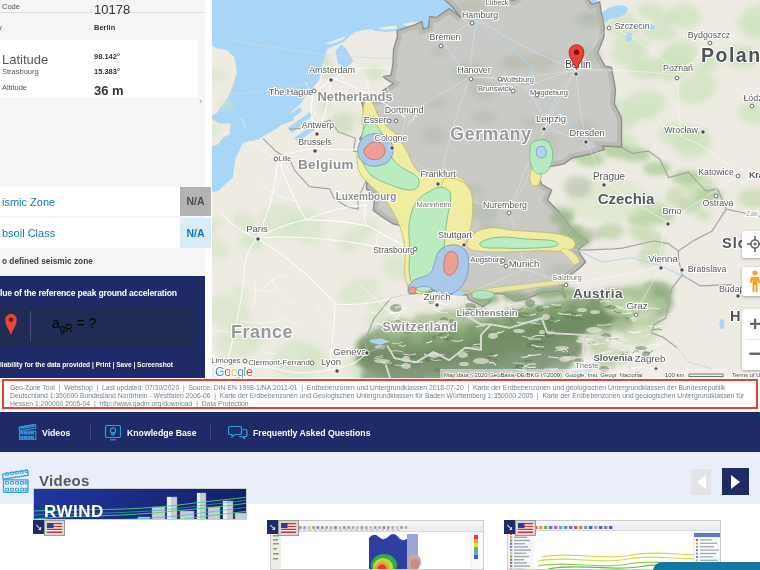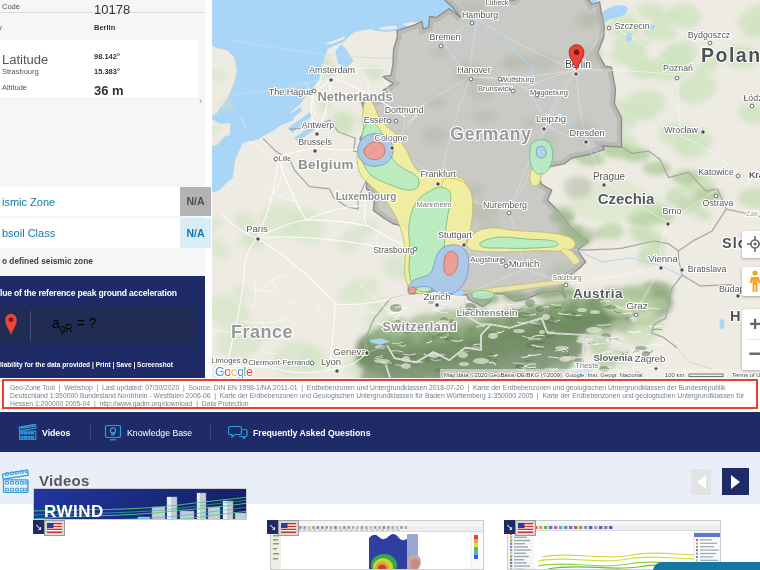--- a/index.html
+++ b/index.html
@@ -782,21 +782,21 @@
 <div class="abs" style="left:42px;top:428px;color:#fff;font-size:8.7px;font-weight:bold">Videos</div>
 <div class="abs" style="left:90px;top:425px;width:1px;height:14px;background:#3c4c8f"></div>
 <div class="abs" style="left:104px;top:424px"><svg width="18" height="17" viewBox="0 0 18 17">
       <g fill="none" stroke="#2f9fe0" stroke-width="1.2">
         <rect x="1.5" y="1.5" width="15" height="12" rx="1.5"></rect>
         <circle cx="9" cy="6.5" r="2.6"></circle>
         <path d="M7.8,9.1 L10.2,9.1 L10,11 L8,11 Z"></path>
         <line x1="6" y1="15.8" x2="12" y2="15.8"></line>
       </g>
     </svg></div>
-<div class="abs" style="left:127px;top:428px;color:#fff;font-size:8.7px;font-weight:normal">Knowledge Base</div>
+<div class="abs" style="left:127px;top:428px;color:#fff;font-size:8.7px;font-weight:bold">Knowledge Base</div>
 <div class="abs" style="left:210px;top:425px;width:1px;height:14px;background:#3c4c8f"></div>
 <div class="abs" style="left:228px;top:424px"><svg width="20" height="17" viewBox="0 0 20 17">
       <g fill="none" stroke="#2f9fe0" stroke-width="1.2">
         <path d="M2,2.5 h10 a1.5,1.5 0 0 1 1.5,1.5 v5 a1.5,1.5 0 0 1 -1.5,1.5 h-5 l-3,2.5 v-2.5 h-2 a1.5,1.5 0 0 1 -1.5,-1.5 v-5 a1.5,1.5 0 0 1 1.5,-1.5 Z"></path>
         <path d="M15,5.5 h2.5 a1.5,1.5 0 0 1 1.5,1.5 v4 a1.5,1.5 0 0 1 -1.5,1.5 h-1 v2 l-2.5,-2 h-3"></path>
       </g>
     </svg></div>
 <div class="abs" style="left:253px;top:428px;color:#fff;font-size:8.7px;font-weight:bold">Frequently Asked Questions</div>
 
 <div class="abs" style="left:0;top:452px;width:760px;height:52px;background:#e9eef9"></div>

